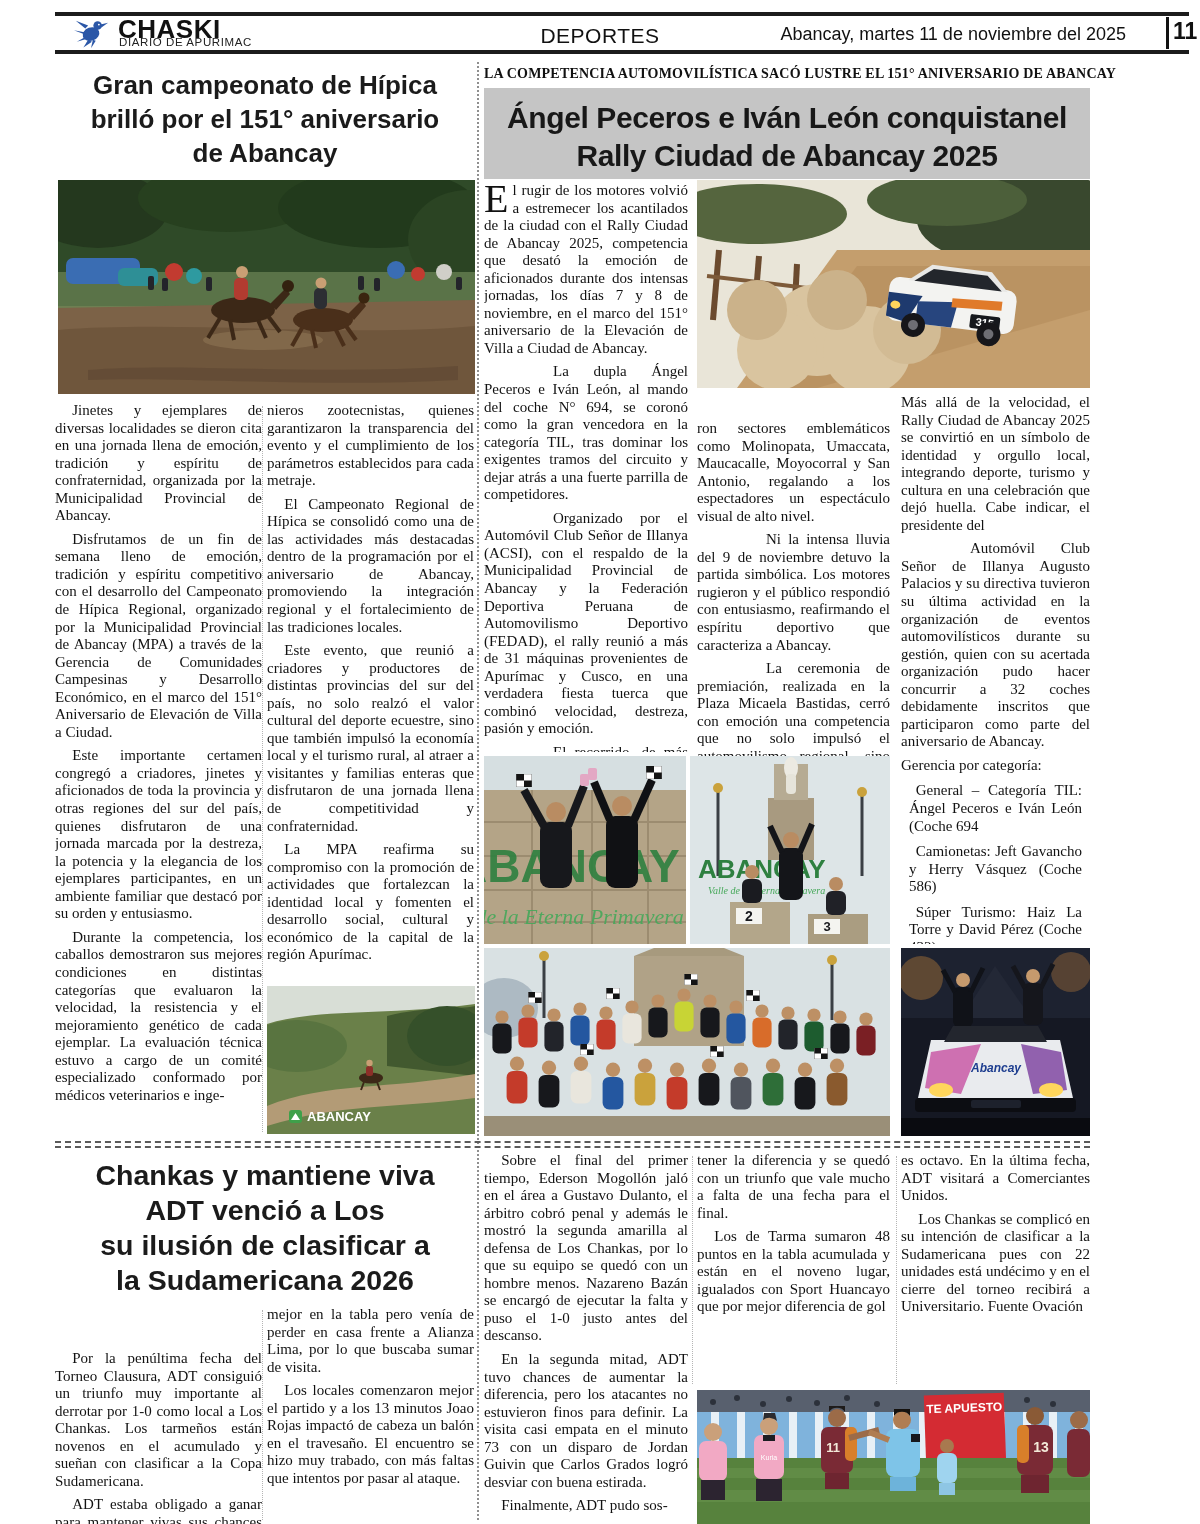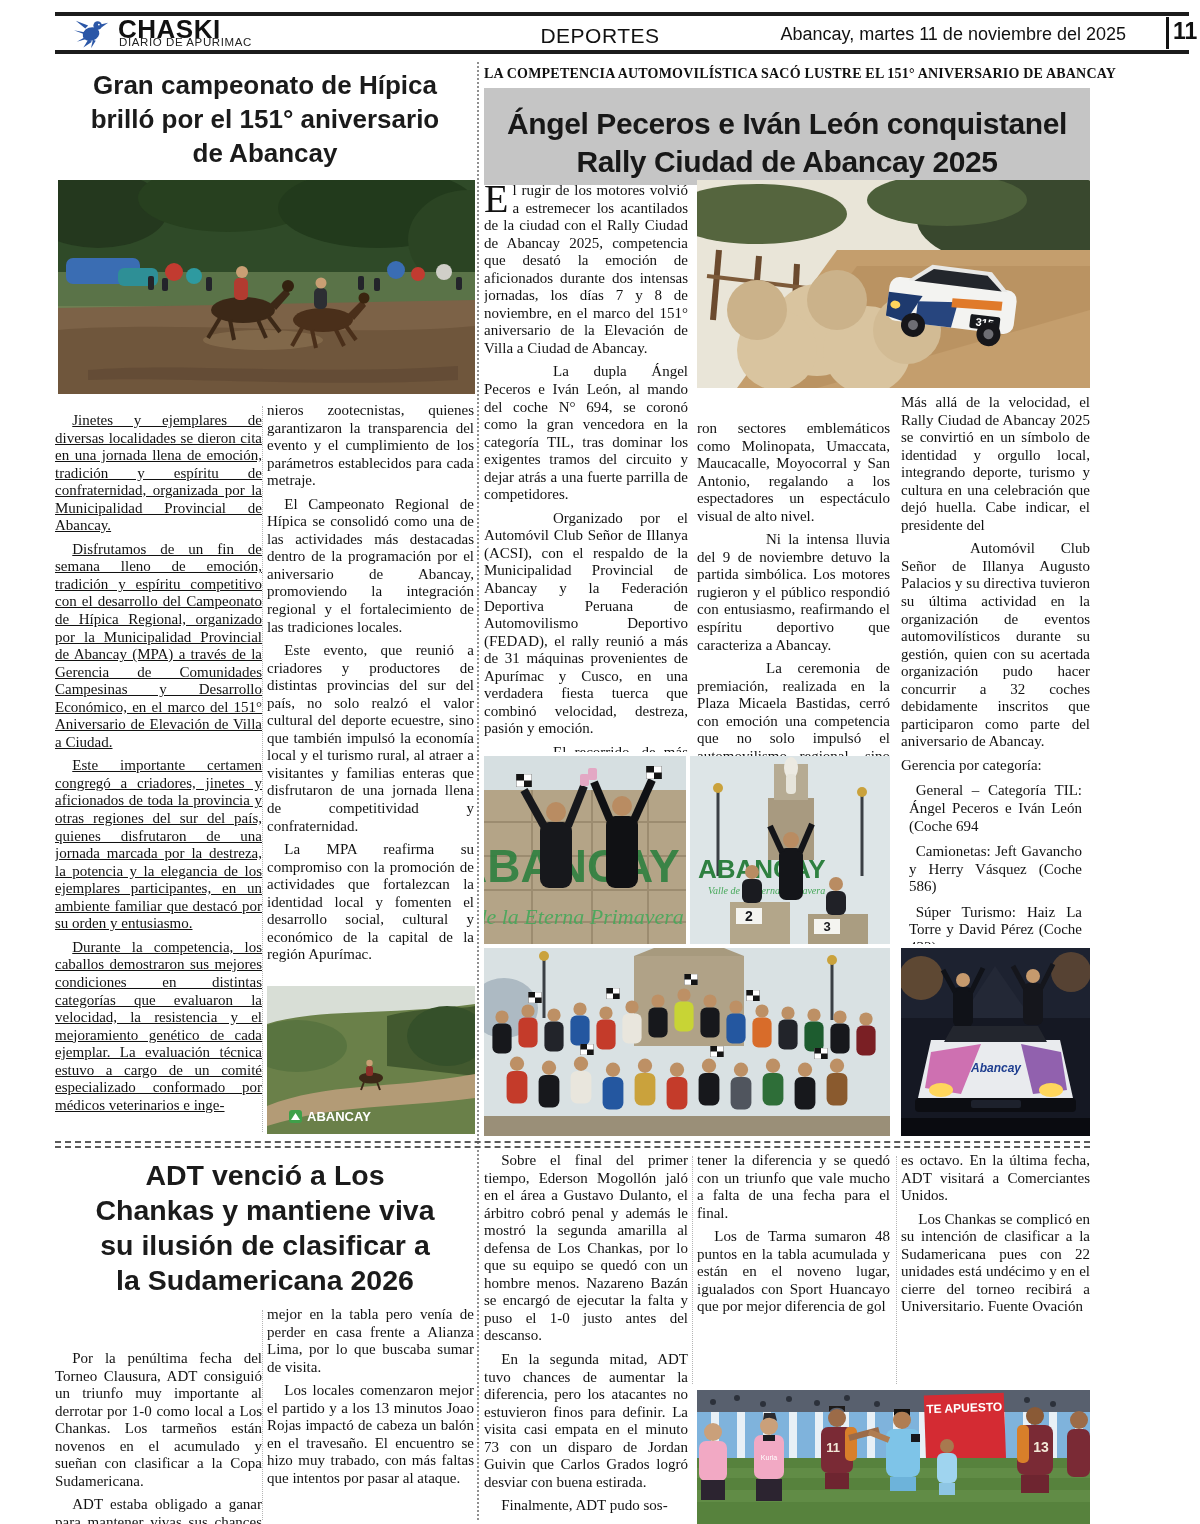--- a/index.html
+++ b/index.html
@@ -14,21 +14,21 @@
   .brand { font-family:"Liberation Sans", sans-serif; font-weight:700; font-size:26px; letter-spacing:0.5px; color:#111; line-height:1; }
   .tagline { font-family:"Liberation Sans", sans-serif; font-size:11.5px; letter-spacing:0.6px; color:#222; }
   .section { font-family:"Liberation Sans", sans-serif; font-weight:400; font-size:21px; letter-spacing:0.5px; color:#111; }
   .dateline { font-family:"Liberation Sans", sans-serif; font-size:18px; color:#111; white-space:nowrap; }
   .pageno { font-family:"Liberation Sans", sans-serif; font-weight:700; font-size:23px; color:#111; }
   
   .head-sans { font-family:"Liberation Sans", sans-serif; font-weight:700; text-align:center; color:#1b1b1b; }
   .h-hipica { font-size:26px; line-height:34px; }
   .h-adt { font-size:28.5px; line-height:35px; }
   .kicker { font-family:"Liberation Serif", serif; font-weight:700; font-size:14px; letter-spacing:0.2px; color:#111; white-space:nowrap; }
-  .rally-head { background:#c5c5c5; text-align:center; font-family:"Liberation Sans", sans-serif; font-weight:700; color:#181818; font-size:30px; line-height:38px; letter-spacing:-0.4px; padding-top:17px; }
+  .rally-head { background:#c5c5c5; text-align:center; font-family:"Liberation Sans", sans-serif; font-weight:700; color:#181818; font-size:30px; line-height:38px; letter-spacing:-0.4px; padding-top:11px; }
   
   .body-col { font-size:15px; line-height:1.17; text-align:justify; overflow:hidden; color:#121212; }
   .body-col p { margin:0 0 6px 0; text-indent:1.15em; }
   .body-col p.noind { text-indent:0; }
   .body-col p.deep { text-indent:4.6em; }
   .body-col p.winner { margin:8px; text-indent:0.45em; }
   .dropcap { float:left; font-size:40px; line-height:31px; padding:1px 4px 0 0; font-weight:400; }
   
   .vdot { width:0; border-left:2px dotted #8f8f8f; }
   .vdot-light { width:0; border-left:1.5px dotted #b5b5b5; }
@@ -130,21 +130,21 @@
             <line x1="288" y1="146" x2="298" y2="160"></line>
         </g>
         <rect x="256" y="108" width="13" height="21" rx="5" fill="#2c2e33"></rect>
         <circle cx="263" cy="103" r="5.5" fill="#c99f74"></circle>
       </g>
     </svg>
   </div>
 
   <div class="abs vdot-light" style="left:262px; top:406px; height:726px;"></div>
 
-  <div class="abs body-col" style="left:55px; top:412px; width:207px; height:732px;text-decoration:underline;">
+  <div class="abs body-col" style="left:55px; top:402px; width:207px; height:732px;">
     <p>Jinetes y ejemplares de diversas localidades se dieron cita en una jornada llena de emoción, tradición y espíritu de confraternidad, organizada por la Municipalidad Provincial de Abancay.</p>
     <p>Disfrutamos de un fin de semana lleno de emoción, tradición y espíritu competitivo con el desarrollo del Campeonato de Hípica Regional, organizado por la Municipalidad Provincial de Abancay (MPA) a través de la Gerencia de Comunidades Campesinas y Desarrollo Económico, en el marco del 151° Aniversario de Elevación de Villa a Ciudad.</p>
     <p>Este importante certamen congregó a criadores, jinetes y aficionados de toda la provincia y otras regiones del sur del país, quienes disfrutaron de una jornada marcada por la destreza, la potencia y la elegancia de los ejemplares participantes, en un ambiente familiar que destacó por su orden y entusiasmo.</p>
     <p>Durante la competencia, los caballos demostraron sus mejores condiciones en distintas categorías que evaluaron la velocidad, la resistencia y el mejoramiento genético de cada ejemplar. La evaluación técnica estuvo a cargo de un comité especializado conformado por médicos veterinarios e inge-</p>
   </div>
 
   <div class="abs body-col" style="left:267px; top:402px; width:207px; height:580px;">
     <p class="noind">nieros zootecnistas, quienes garantizaron la transparencia del evento y el cumplimiento de los parámetros establecidos para cada metraje.</p>
     <p>El Campeonato Regional de Hípica se consolidó como una de las actividades más destacadas dentro de la programación por el aniversario de Abancay, promoviendo la integración regional y el fortalecimiento de las tradiciones locales.</p>
     <p>Este evento, que reunió a criadores y productores de distintas provincias del sur del país, no solo realzó el valor cultural del deporte ecuestre, sino que también impulsó la economía local y el turismo rural, al atraer a visitantes y familias enteras que disfrutaron de una jornada llena de competitividad y confraternidad.</p>
@@ -421,22 +421,22 @@
         <rect x="14" y="150" width="161" height="14" rx="4" fill="#0c0d12"></rect>
         <rect x="70" y="152" width="50" height="8" rx="2" fill="#1d212c"></rect>
       </g>
       <rect y="170" width="189" height="18" fill="#0a0b10"></rect>
     </svg>
   </div>
 
   <div class="abs hdash" style="left:55px; top:1141px; width:1035px;"></div>
 
   <div class="abs head-sans h-adt" style="left:55px; top:1158px; width:420px;">
+    <div>Chankas y mantiene viva</div>
     <div>ADT venció a Los</div>
-    <div>Chankas y mantiene viva</div>
     <div>su ilusión de clasificar a</div>
     <div>la Sudamericana 2026</div>
   </div>
 
   <div class="abs vdot-light" style="left:262px; top:1310px; height:210px;"></div>
   <div class="abs vdot-light" style="left:692px; top:1156px; height:228px;"></div>
   <div class="abs vdot-light" style="left:896px; top:1156px; height:228px;"></div>
 
   <div class="abs body-col" style="left:55px; top:1350px; width:207px; height:218px;">
     <p>Por la penúltima fecha del Torneo Clausura, ADT consiguió un triunfo muy importante al derrotar por 1-0 como local a Los Chankas. Los tarmeños están novenos en el acumulado y sueñan con clasificar a la Copa Sudamericana.</p>

